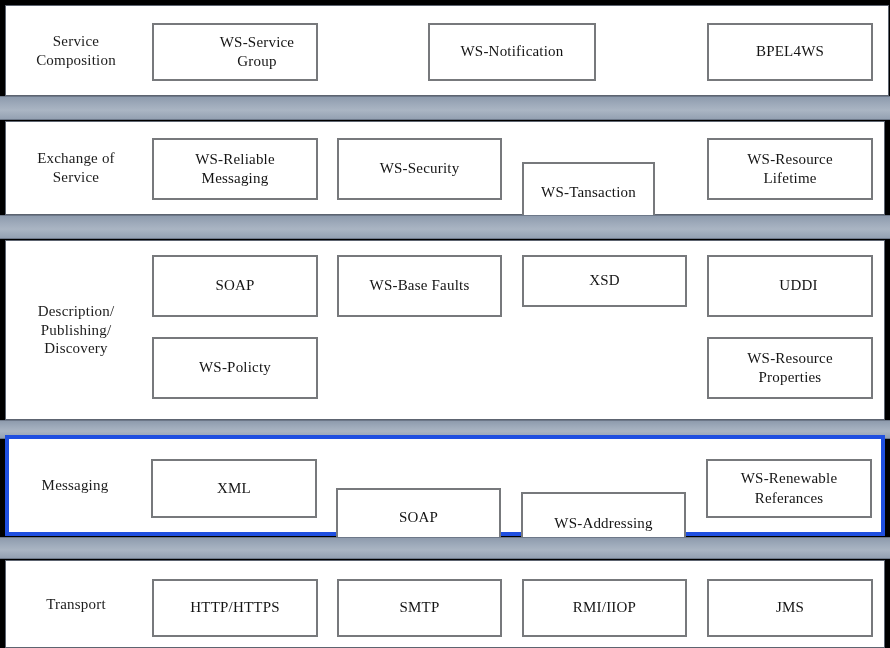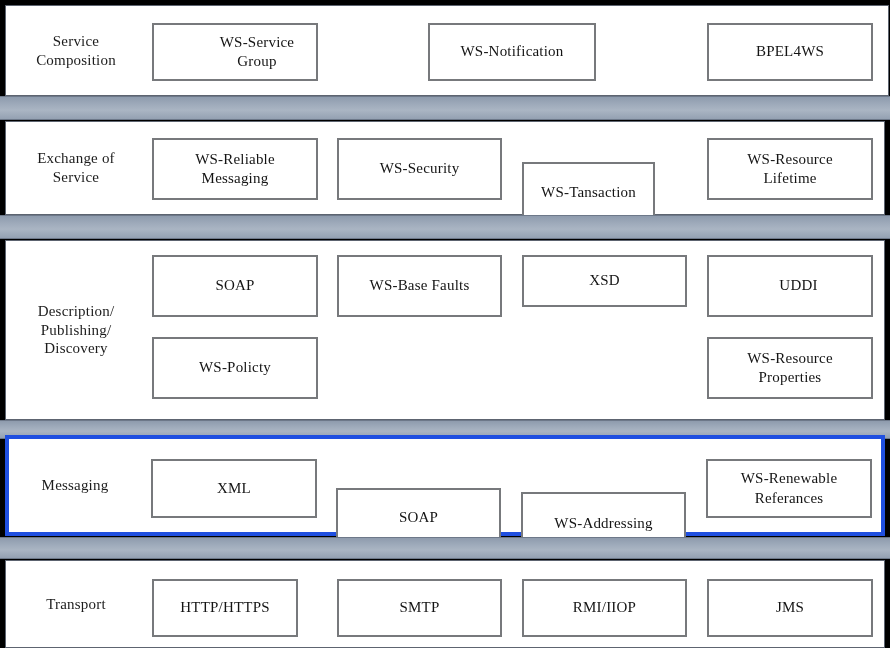--- a/index.html
+++ b/index.html
@@ -220,21 +220,21 @@
     </div>
   </div>
 
   <div class="divider" style="top:537px; height:20px;"></div>
 
   <div class="layer" style="top:560px; height:88px;">
     <div class="layer-label">
       <span>Transport</span>
     </div>
     <div class="boxes">
-      <div class="pbox" style="left:6px; top:18px; width:146px; height:58px;">
+      <div class="pbox" style="left:6px; top:18px; width:166px; height:58px;">
         <span class="pbox-text">HTTP/HTTPS</span>
       </div>
       <div class="pbox" style="left:191px; top:18px; width:165px; height:58px;">
         <span class="pbox-text">SMTP</span>
       </div>
       <div class="pbox" style="left:376px; top:18px; width:165px; height:58px;">
         <span class="pbox-text">RMI/IIOP</span>
       </div>
       <div class="pbox" style="left:561px; top:18px; width:166px; height:58px;">
         <span class="pbox-text">JMS</span>

